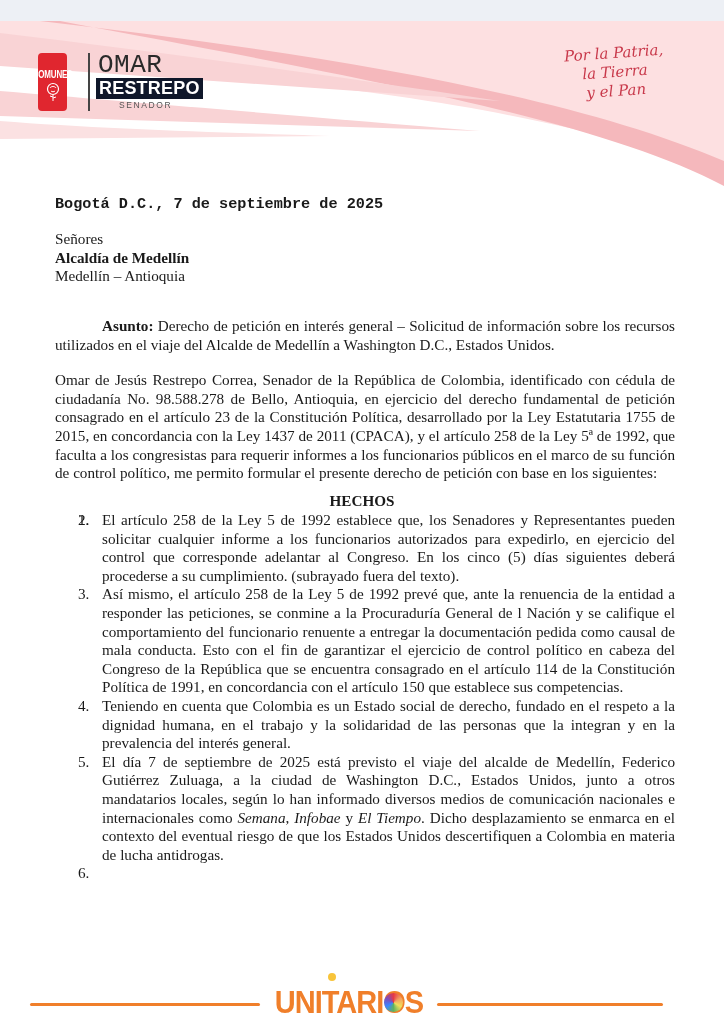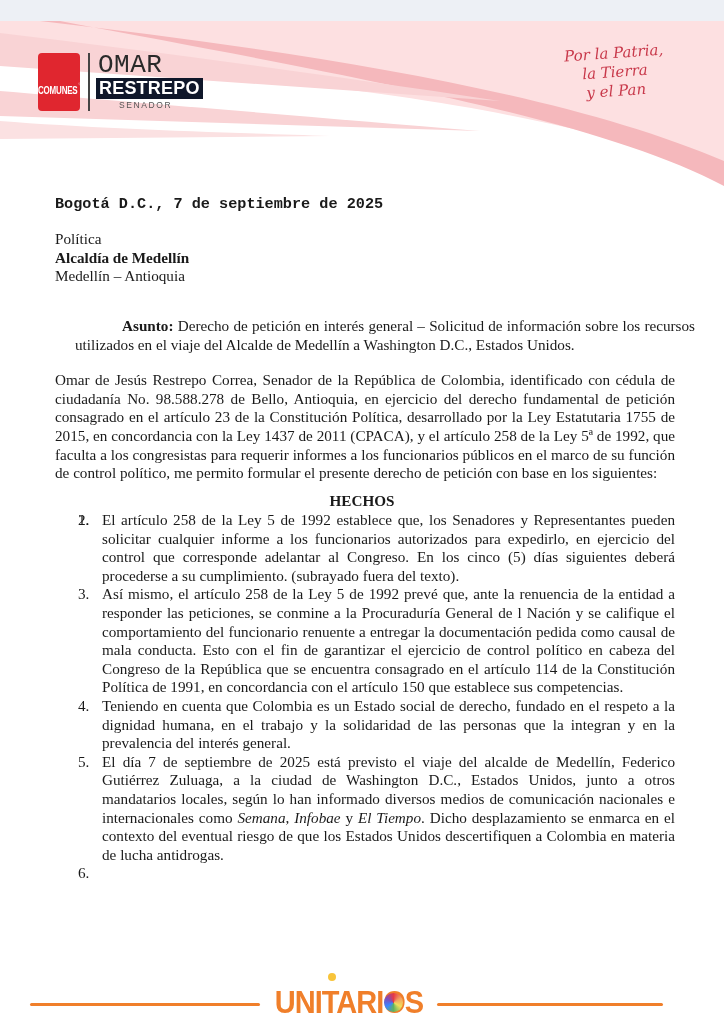--- a/index.html
+++ b/index.html
@@ -5,23 +5,23 @@
     html, body { margin: 0; padding: 0; }
     body {
       width: 724px; height: 1024px; position: relative; overflow: hidden;
       background: #ffffff;
       font-family: "Liberation Serif", "DejaVu Serif", serif;
       color: #1a1a1a;
     }
     .topstrip { position: absolute; left: 0; top: 0; width: 724px; height: 21px; background: #edf0f5; }
     .banner { position: absolute; left: 0; top: 21px; width: 724px; height: 165px; }
     .logo-box {
-      position: absolute; left: 38px; top: 53px; width: 42px; height: 58px;
+      position: absolute; left: 38px; top: 53px; width: 29px; height: 58px;
       background: #e0262f; border-radius: 4px; color: #fff;
-      display: flex; flex-direction: row; align-items: center; justify-content: flex-start;
+      display: flex; flex-direction: column; align-items: center; justify-content: flex-start;
     }
     .logo-box .comunes { font-family: "Liberation Sans", sans-serif; font-weight: bold; font-size: 8px; margin-top: 17px; letter-spacing: -0.2px; transform: scaleY(1.3); }
     .logo-box .fist { margin-top: 3px; }
     .logo-divider { position: absolute; left: 88px; top: 53px; width: 1.5px; height: 58px; background: #444; }
     .name-omar {
       position: absolute; left: 98px; top: 52px; font-family: Liberation Mono, monospace;
       font-size: 26px; color: #2a2a2a; letter-spacing: 0.5px; line-height: 26px;
     }
     .name-restrepo {
       position: absolute; left: 96px; top: 78px; background: #0f172a; color: #fff;
@@ -33,21 +33,21 @@
       font-size: 8.5px; letter-spacing: 1.6px; color: #555;
     }
     .slogan {
       position: absolute; left: 560px; top: 44px; width: 110px; text-align: center;
       font-family: "DejaVu Serif", serif; font-style: italic; color: #c8384a;
       font-size: 15px; line-height: 19px; transform: rotate(-4deg);
     }
     .date { position: absolute; left: 55px; top: 195px; font-weight: bold; font-size: 15.2px; font-family: Liberation Mono, monospace; }
     .recipient { position: absolute; left: 55px; top: 230px; font-size: 15.2px; line-height: 18.6px; }
     .recipient .org { font-weight: bold; text-align: center; }
-    .subject { position: absolute; left: 55px; top: 302px; width: 620px; font-size: 15.2px; line-height: 18.6px; text-align: justify; text-indent: 47px; margin-left: 20px; }
+    .subject { position: absolute; left: 55px; top: 302px; width: 620px; font-size: 15.2px; line-height: 18.6px; text-align: justify; text-indent: 47px; }
     .subject b { font-weight: bold; }
     .intro { position: absolute; left: 55px; top: 356px; width: 620px; font-size: 15.2px; line-height: 18.6px; text-align: justify; }
     .hechos-title { position: absolute; left: 0; width: 724px; top: 492px; text-align: center; font-weight: bold; font-size: 15.2px; }
     .facts { position: absolute; left: 55px; top: 511px; width: 620px; margin: 0; padding: 0; list-style: none; font-size: 15.2px; line-height: 18.6px; }
     .facts li { position: relative; padding-left: 47px; text-align: justify; }
     .facts .num { position: absolute; left: 23px; top: 0; }
     .footer-line-left { position: absolute; left: 30px; top: 1003px; width: 230px; height: 3px; background: #f07f2a; border-radius: 2px; }
     .footer-line-right { position: absolute; left: 437px; top: 1003px; width: 226px; height: 3px; background: #f07f2a; border-radius: 2px; }
     .footer-logo {
       position: absolute; left: 266px; top: 982px; width: 166px; height: 40px;
@@ -89,21 +89,21 @@
 
 <div class="slogan">
   <div>Por la Patria,</div>
   <div>la Tierra</div>
   <div>y el Pan</div>
 </div>
 
 <div class="date">Bogotá D.C., 7 de septiembre de 2025</div>
 
 <div class="recipient">
-  <div>Política</div>
+  <div>Señores</div>
   <div class="org">Alcaldía de Medellín</div>
   <div>Medellín – Antioquia</div>
 </div>
 
 <p class="subject"><b>Asunto:</b><span> Derecho de petición en interés general – Solicitud de información sobre los recursos utilizados en el viaje del Alcalde de Medellín a Washington D.C., Estados Unidos.</span></p>
 
 <p class="intro">Omar de Jesús Restrepo Correa, Senador de la República de Colombia, identificado con cédula de ciudadanía No. 98.588.278 de Bello, Antioquia, en ejercicio del derecho fundamental de petición consagrado en el artículo 23 de la Constitución Política, desarrollado por la Ley Estatutaria 1755 de 2015, en concordancia con la Ley 1437 de 2011 (CPACA), y el artículo 258 de la Ley 5ª de 1992, que faculta a los congresistas para requerir informes a los funcionarios públicos en el marco de su función de control político, me permito formular el presente derecho de petición con base en los siguientes:</p>
 
 <div class="hechos-title">HECHOS</div>
 

